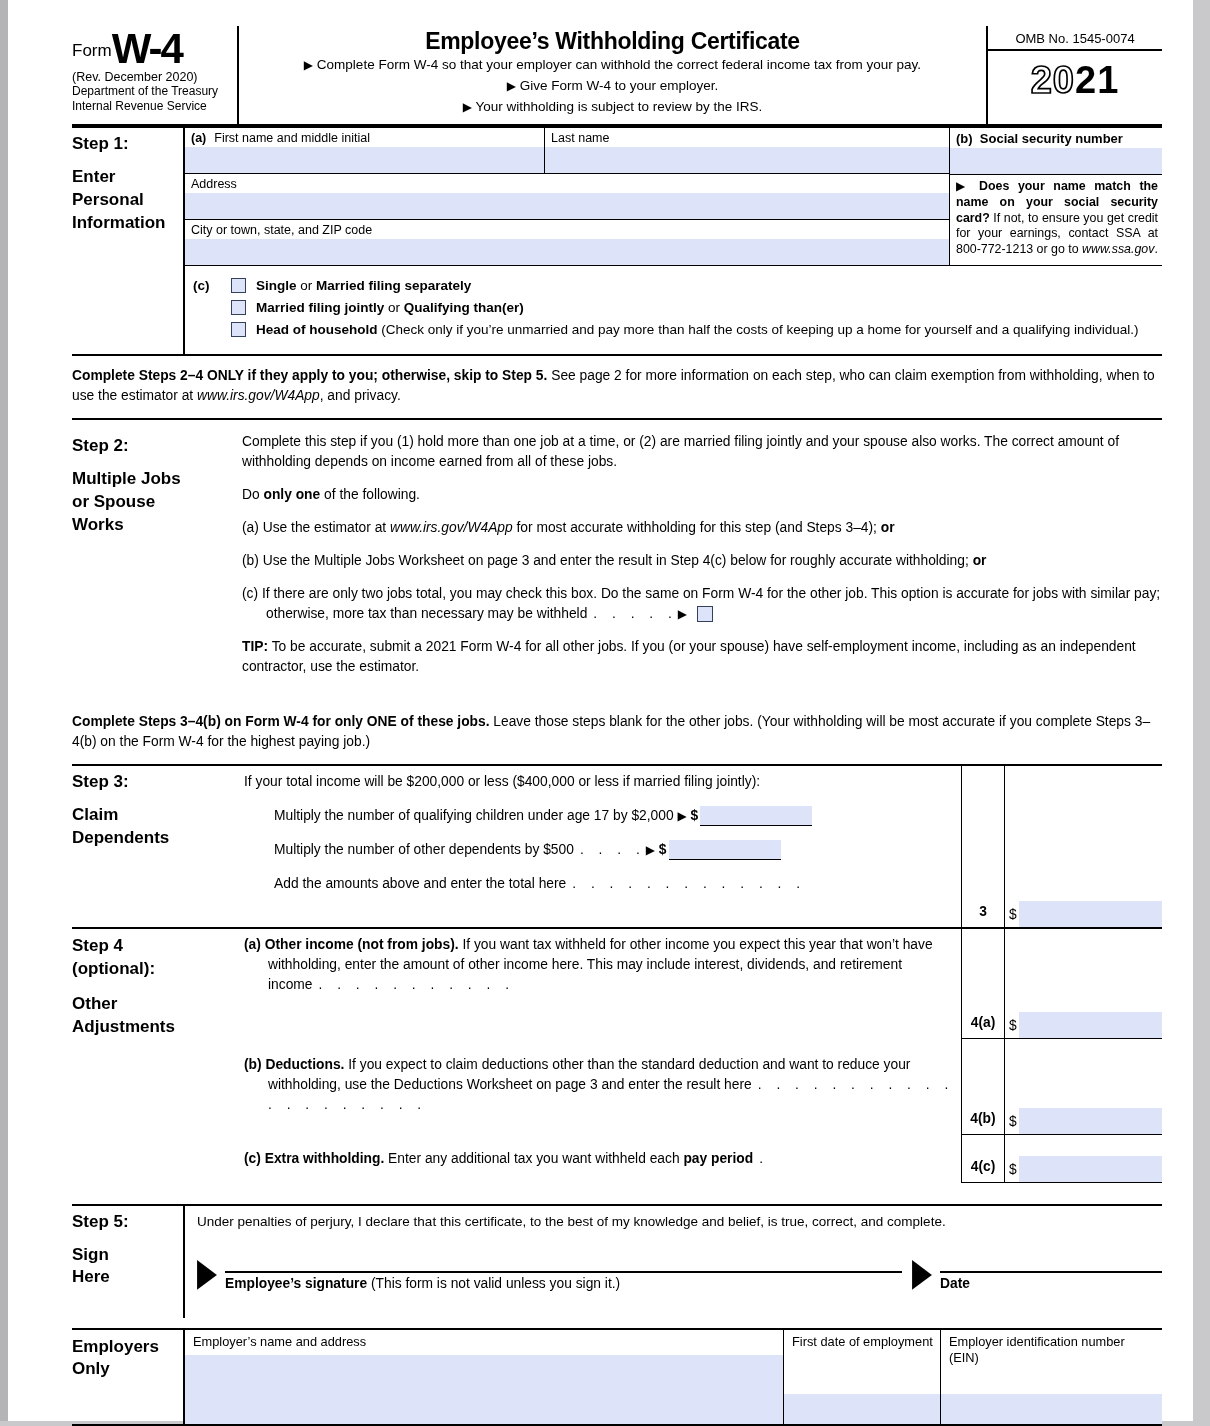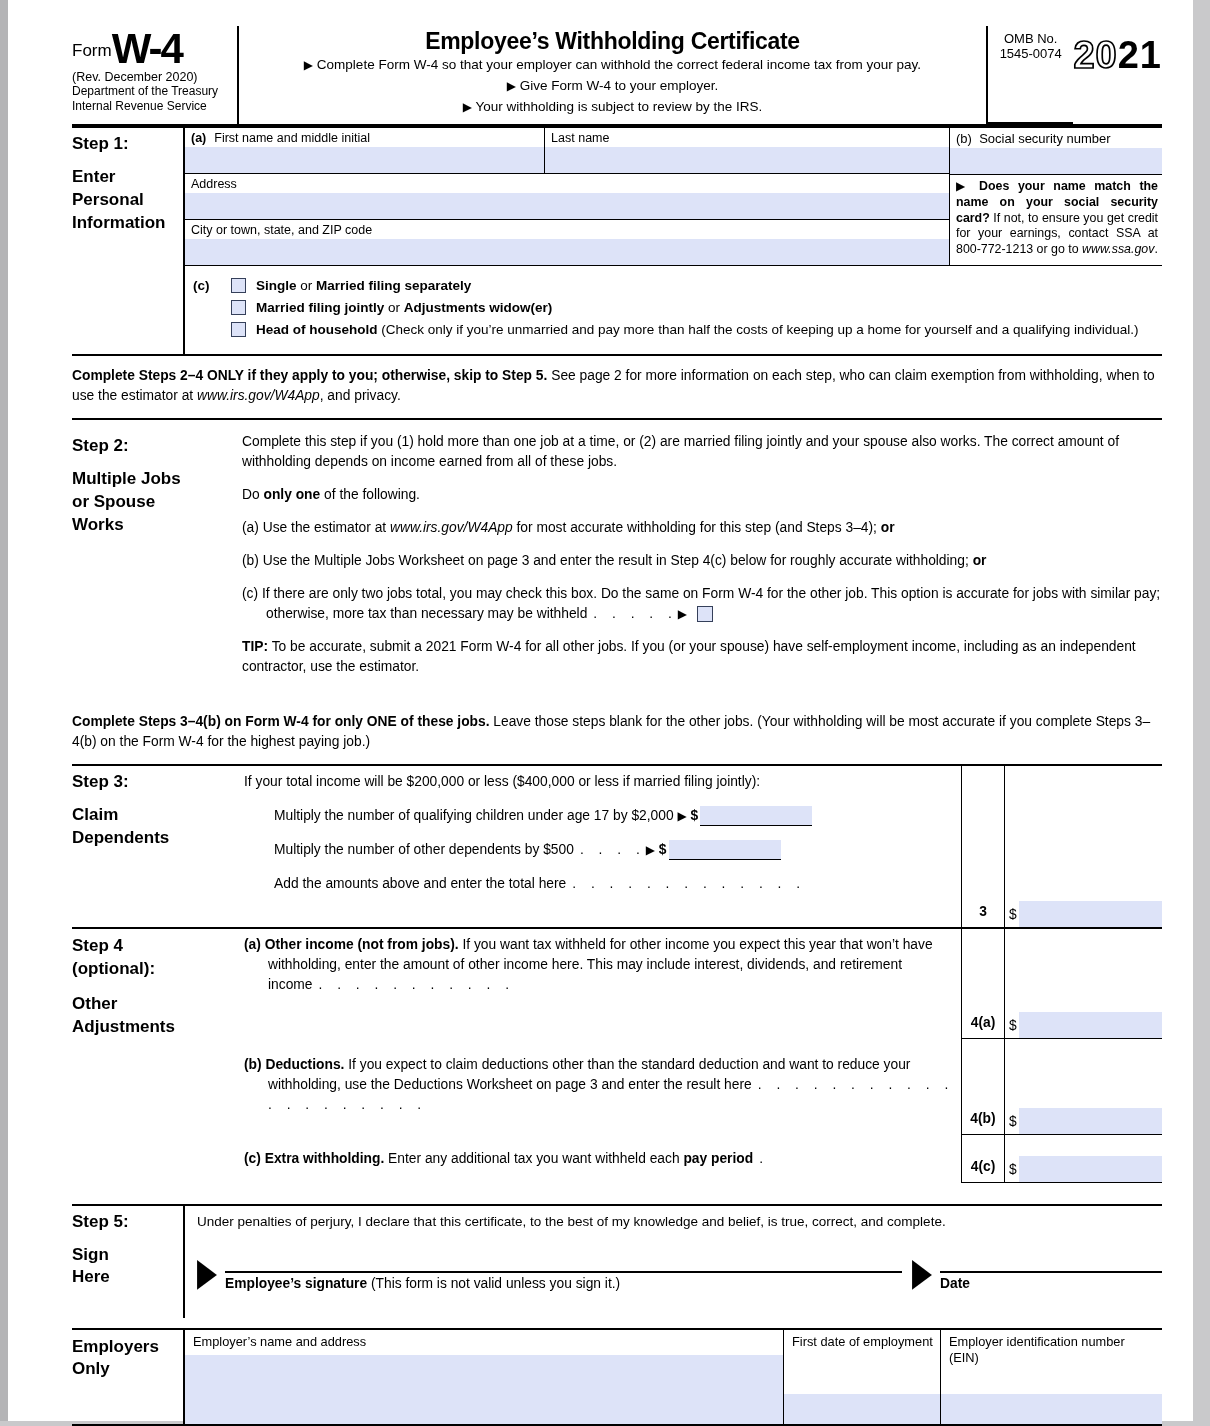--- a/index.html
+++ b/index.html
@@ -24,21 +24,21 @@
   .header { display:flex; border-bottom:4px solid #000; }
   .h-left { width:165px; padding:4px 6px 2px 0; }
   .h-form-row { display:flex; align-items:flex-end; }
   .h-form-word { font-size:17px; padding-bottom:7px; }
   .h-form-num { font-size:42px; font-weight:bold; letter-spacing:-2px; line-height:0.9; }
   .h-rev { font-size:12.5px; margin-top:2px; }
   .h-dept { font-size:12px; line-height:1.25; }
   .h-center { flex:1; border-left:2px solid #000; padding:2px 8px 6px; text-align:center; }
   .h-title { font-size:23px; font-weight:bold; letter-spacing:-0.3px; }
   .h-sub { font-size:13.5px; font-weight:normal; line-height:1.55; }
-  .h-right { width:176px; border-left:2px solid #000; text-align:center; display:flex; flex-direction:row; }
+  .h-right { width:176px; border-left:2px solid #000; text-align:center; display:flex; flex-direction:column; }
   .h-omb { font-size:13px; padding:5px 2px 3px; border-bottom:2px solid #000; }
   .h-year { font-size:38px; font-weight:bold; letter-spacing:1px; padding-top:8px; }
   .yr-outline { color:#000; }
   @supports (-webkit-text-stroke:1px black) {
     .yr-outline { color:#fff; -webkit-text-stroke:1.7px #000; }
   }
 
   
   .step1 { display:flex; border-bottom:2px solid #000; }
   .label-col { width:113px; border-right:2px solid #000; padding:6px 4px 0 0; }
@@ -51,21 +51,21 @@
   .f-row { border-bottom:1.5px solid #000; }
   .f-row:last-child { border-bottom:none; }
   .name-row { display:flex;align-items:center; }
   .name-cell { width:47%; }
   .name-cell + .name-cell { width:53%; border-left:1.5px solid #000; }
   .f-label { font-size:12.5px; padding:3px 0 2px 6px; }
   .f-label .pfx { font-weight:bold; padding-right:8px; }
   .f-input { height:26px; margin:0; }
   .ssn-col { width:213px; border-left:1.5px solid #000; display:flex; flex-direction:column; }
   .ssn-head { border-bottom:1.5px solid #000; }
-  .ssn-label { font-size:13px; font-weight:normal; padding:3px 0 2px 6px; }
+  .ssn-label { font-size:13px; font-weight:bold; padding:3px 0 2px 6px; }
   .ssn-note { font-size:12.4px; line-height:1.28; padding:4px 4px 4px 6px; text-align:justify; }
   .cbox-section { padding:8px 0 10px 8px; }
   .cbox-row { display:flex; align-items:center; margin:4px 0 7px; font-size:13.5px; }
   .cbox-pfx { width:38px; font-weight:bold; }
   .cbox { width:15px; height:15px; border:1.5px solid #35405a; background:#dde3f8; margin-right:10px; flex:0 0 auto; }
 
   
   .notice { font-size:13.8px; line-height:1.45; padding:10px 2px 12px 0; }
   .notice24 { border-bottom:2px solid #000; }
 
@@ -193,21 +193,21 @@
         </div>
         <div class="cbox-section">
           <div class="cbox-row">
             <span class="cbox-pfx">(c)</span>
             <span class="cbox"></span>
             <span><span class="b">Single</span><span> or </span><span class="b">Married filing separately</span></span>
           </div>
           <div class="cbox-row">
             <span class="cbox-pfx"></span>
             <span class="cbox"></span>
-            <span><span class="b">Married filing jointly</span><span> or </span><span class="b">Adjustments widow(er)</span></span>
+            <span><span class="b">Married filing jointly</span><span> or </span><span class="b">Qualifying than(er)</span></span>
           </div>
           <div class="cbox-row">
             <span class="cbox-pfx"></span>
             <span class="cbox"></span>
             <span><span class="b">Head of household</span><span> (Check only if you’re unmarried and pay more than half the costs of keeping up a home for yourself and a qualifying individual.)</span></span>
           </div>
         </div>
       </div>
     </div>
 

